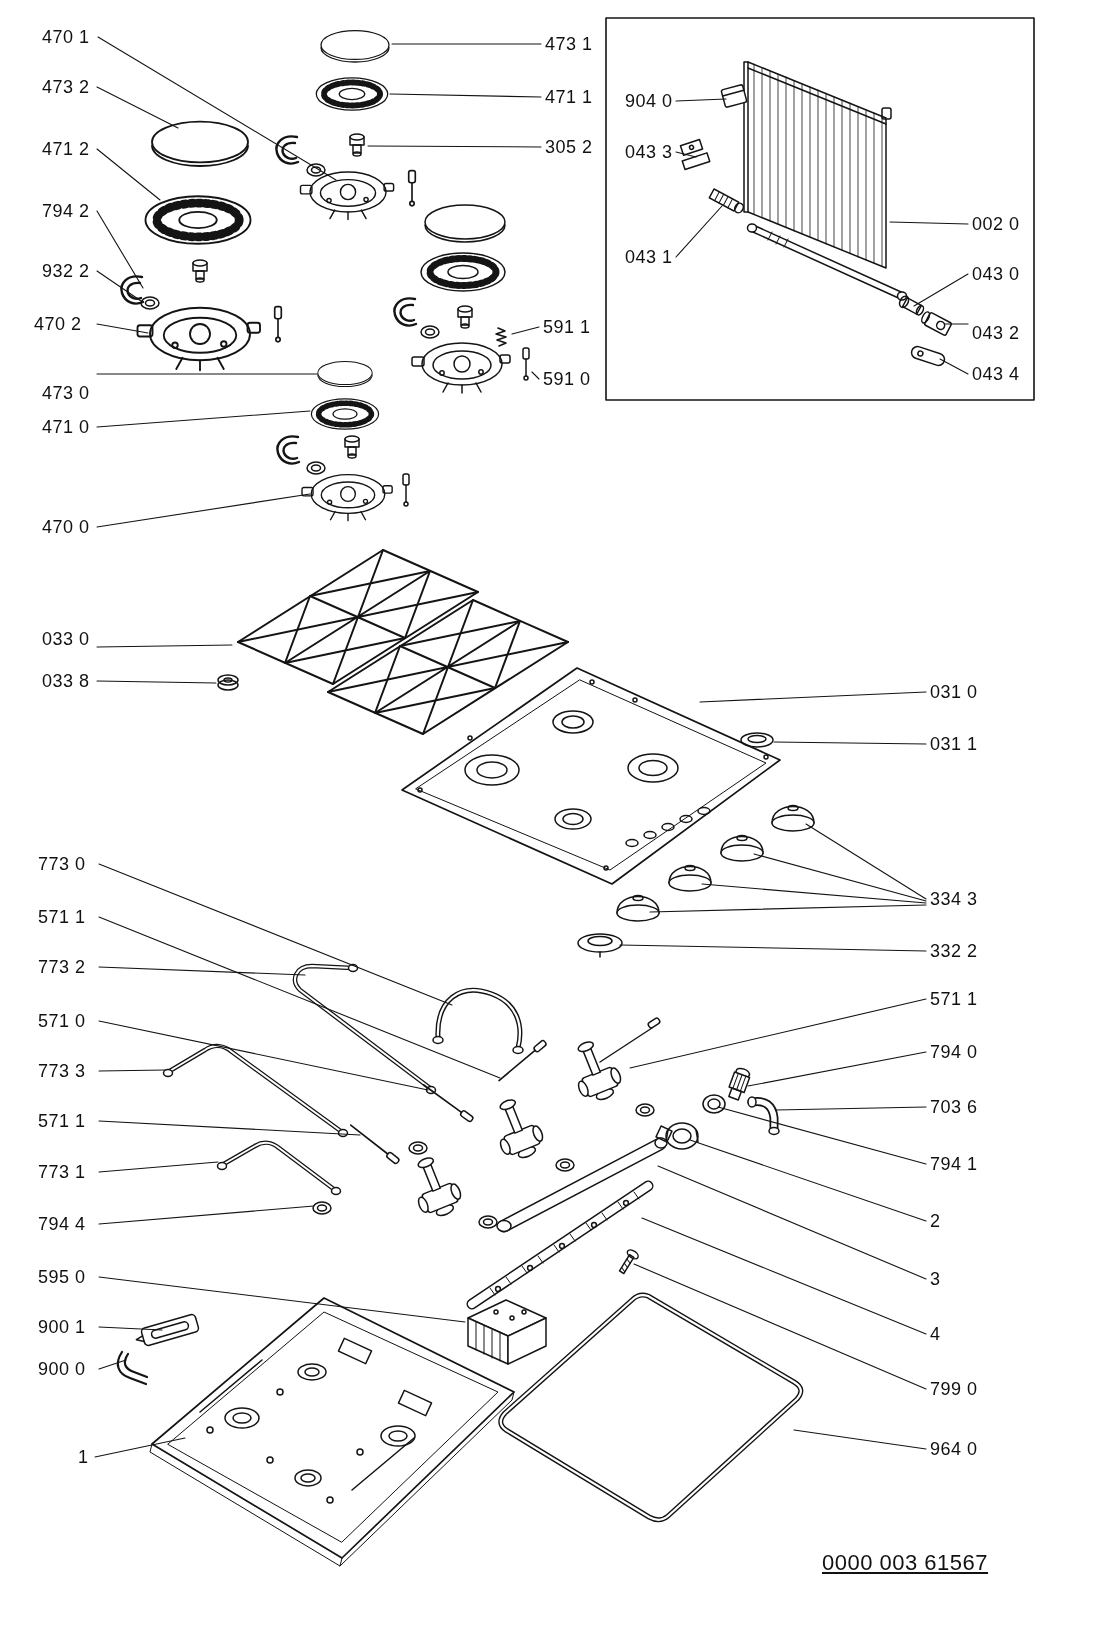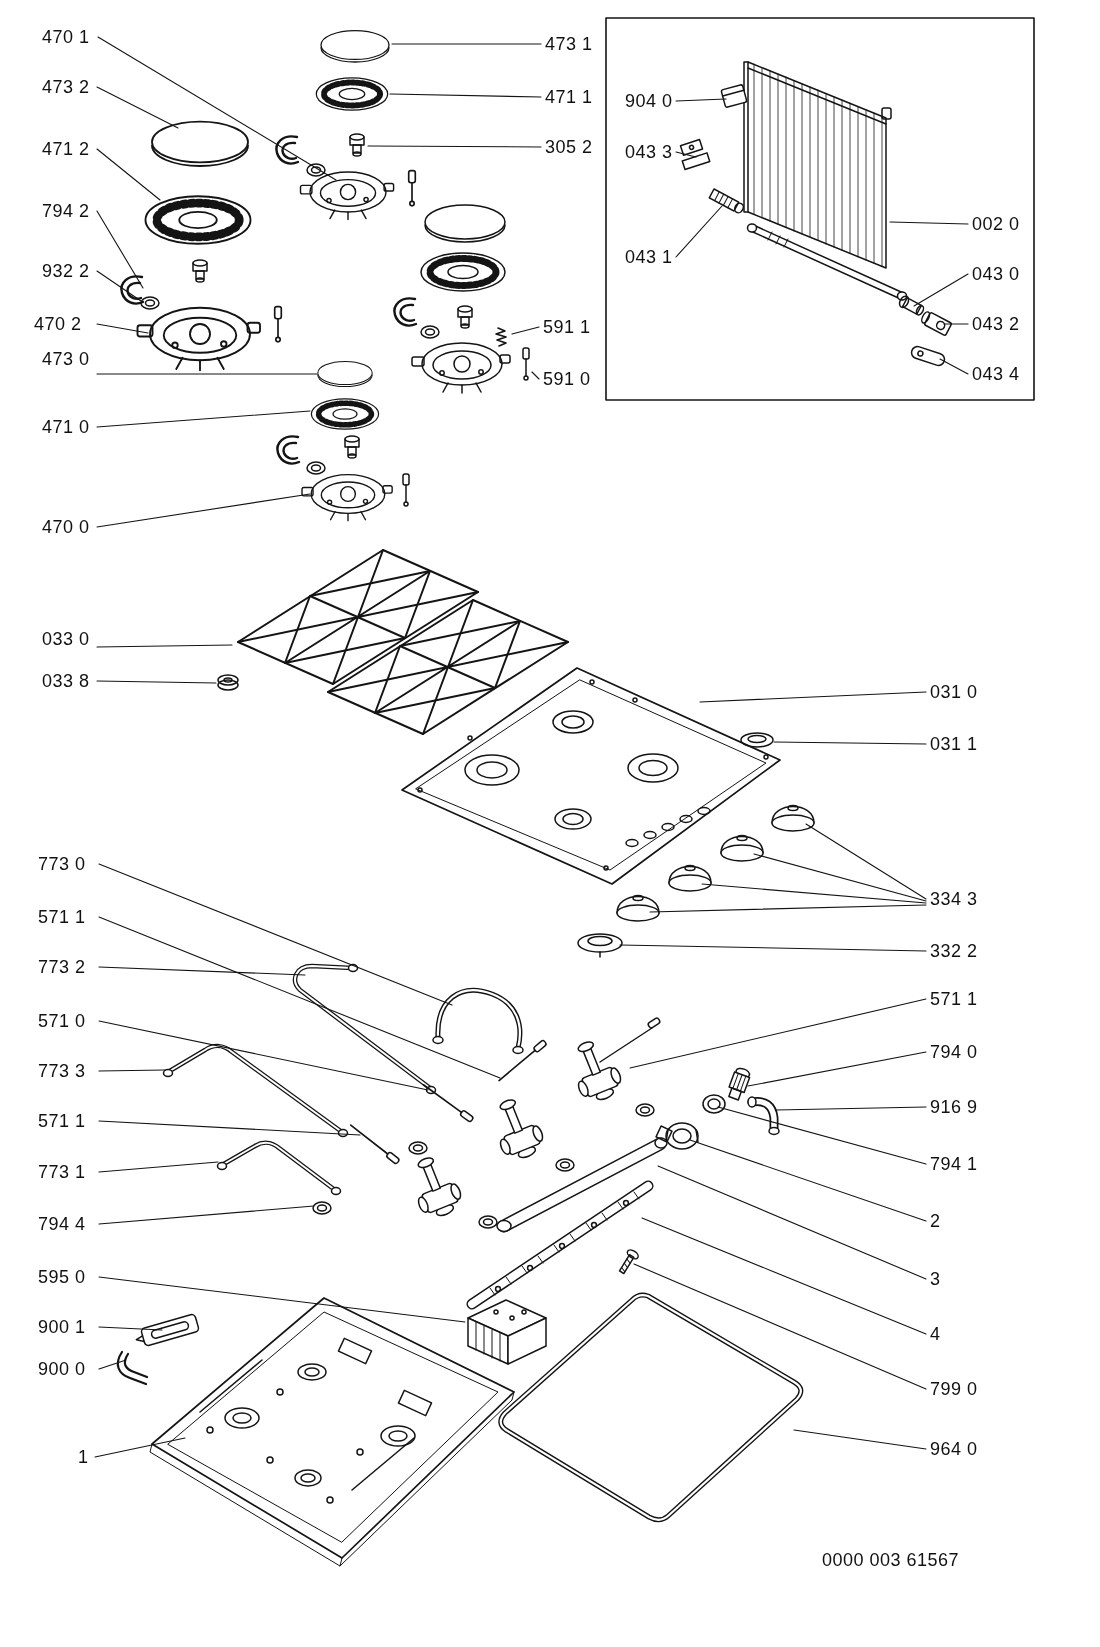--- a/index.html
+++ b/index.html
@@ -1,19 +1,19 @@
 <!DOCTYPE html>
 <html><head>
 <meta charset="utf-8">
 <style>
   html,body{margin:0;padding:0;background:#fff;}
   #stage{position:relative;width:1100px;height:1647px;background:#fff;overflow:hidden;
          font-family:"Liberation Sans", sans-serif;color:#111;}
   .lbl{position:absolute;font-size:18px;line-height:22px;white-space:nowrap;letter-spacing:.5px;}
-  .code{position:absolute;font-size:18px;letter-spacing:.5px;}
+  .code{position:absolute;font-size:22px;letter-spacing:.5px;text-decoration:underline;}
   svg{position:absolute;left:0;top:0;}
 </style>
 </head>
 <body>
 
 <div id="stage">
 
 <svg width="1100" height="1647" viewBox="0 0 1100 1647">
 <defs>
   <g id="cap">
@@ -434,21 +434,21 @@
   </g>
 </g>
 </svg>
 
 <div class="lbl" style="left:42px;top:26px">470 1</div>
 <div class="lbl" style="left:42px;top:76px">473 2</div>
 <div class="lbl" style="left:42px;top:138px">471 2</div>
 <div class="lbl" style="left:42px;top:200px">794 2</div>
 <div class="lbl" style="left:42px;top:260px">932 2</div>
 <div class="lbl" style="left:34px;top:313px">470 2</div>
-<div class="lbl" style="left:42px;top:348px">473 0</div>
+<div class="lbl" style="left:42px;top:382px">473 0</div>
 <div class="lbl" style="left:42px;top:416px">471 0</div>
 <div class="lbl" style="left:42px;top:516px">470 0</div>
 <div class="lbl" style="left:42px;top:628px">033 0</div>
 <div class="lbl" style="left:42px;top:670px">033 8</div>
 <div class="lbl" style="left:38px;top:853px">773 0</div>
 <div class="lbl" style="left:38px;top:906px">571 1</div>
 <div class="lbl" style="left:38px;top:956px">773 2</div>
 <div class="lbl" style="left:38px;top:1010px">571 0</div>
 <div class="lbl" style="left:38px;top:1060px">773 3</div>
 <div class="lbl" style="left:38px;top:1110px">571 1</div>
@@ -464,31 +464,31 @@
 <div class="lbl" style="left:545px;top:136px">305 2</div>
 <div class="lbl" style="left:543px;top:316px">591 1</div>
 <div class="lbl" style="left:543px;top:368px">591 0</div>
 
 <div class="lbl" style="left:930px;top:681px">031 0</div>
 <div class="lbl" style="left:930px;top:733px">031 1</div>
 <div class="lbl" style="left:930px;top:888px">334 3</div>
 <div class="lbl" style="left:930px;top:940px">332 2</div>
 <div class="lbl" style="left:930px;top:988px">571 1</div>
 <div class="lbl" style="left:930px;top:1041px">794 0</div>
-<div class="lbl" style="left:930px;top:1096px">916 9</div>
+<div class="lbl" style="left:930px;top:1096px">703 6</div>
 <div class="lbl" style="left:930px;top:1153px">794 1</div>
 <div class="lbl" style="left:930px;top:1210px">2</div>
 <div class="lbl" style="left:930px;top:1268px">3</div>
 <div class="lbl" style="left:930px;top:1323px">4</div>
 <div class="lbl" style="left:930px;top:1378px">799 0</div>
 <div class="lbl" style="left:930px;top:1438px">964 0</div>
 
 <div class="lbl" style="left:625px;top:90px">904 0</div>
 <div class="lbl" style="left:625px;top:141px">043 3</div>
 <div class="lbl" style="left:625px;top:246px">043 1</div>
 <div class="lbl" style="left:972px;top:213px">002 0</div>
 <div class="lbl" style="left:972px;top:263px">043 0</div>
-<div class="lbl" style="left:972px;top:313px">043 2</div>
+<div class="lbl" style="left:972px;top:322px">043 2</div>
 <div class="lbl" style="left:972px;top:363px">043 4</div>
 
 <div class="code" style="left:822px;top:1550px">0000 003 61567</div>
 
 </div>
 
 </body></html>

